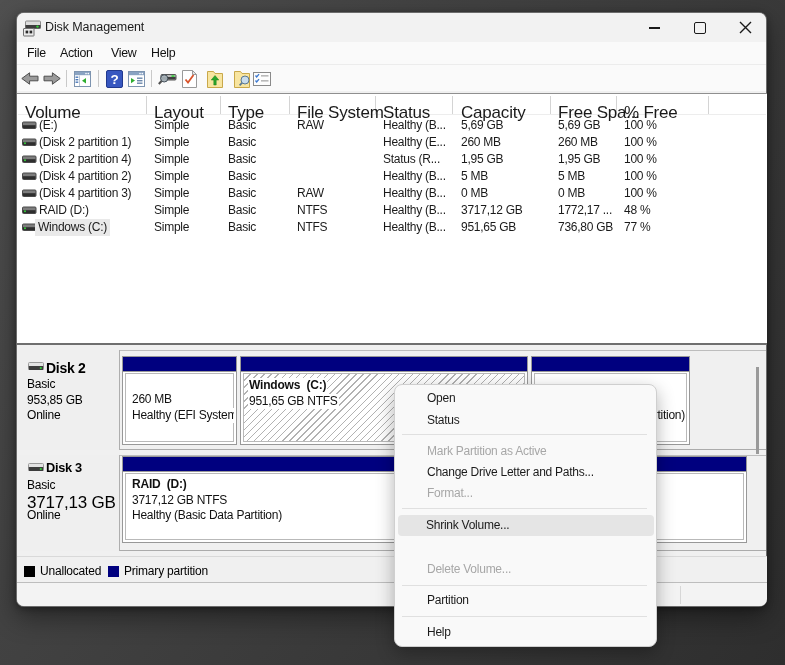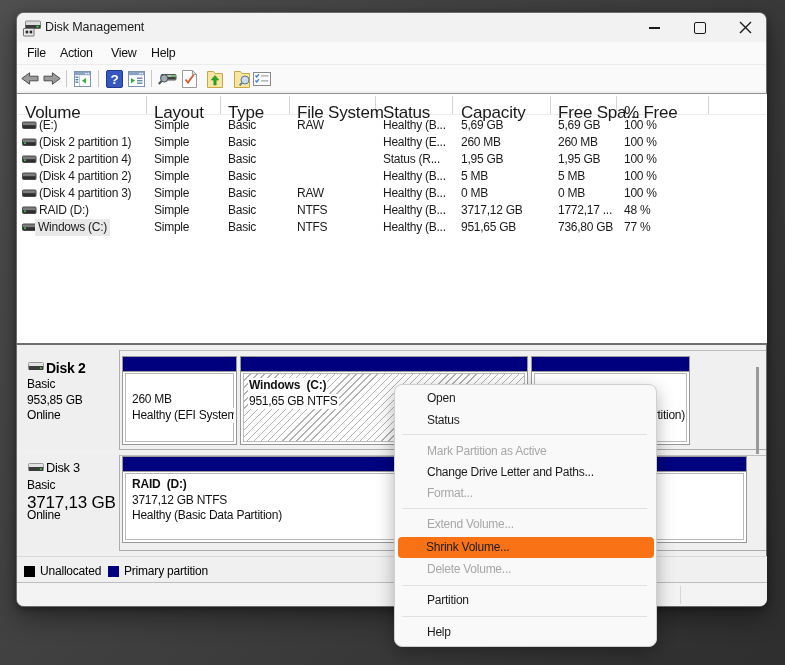--- a/index.html
+++ b/index.html
@@ -297,21 +297,21 @@
       <div style="position:absolute;right:-146px;white-space:nowrap">Healthy (Recovery Partition)</div>
     </div>
 
  <div class="drow" style="top:455px;height:96px"></div>
  <div class="dlab" style="top:455px;height:96px"></div>
  <svg class="abs" style="left:28px;top:463px" width="16" height="9">
       <rect x="0.5" y="0.5" width="15" height="5" rx="1" fill="#e3e3e3" stroke="#9a9a9a"></rect>
       <rect x="0.5" y="4" width="15" height="4" rx="0.8" fill="#3c3c3c"></rect>
       <circle cx="12.8" cy="6" r="1.1" fill="#35d13a"></circle>
     </svg>
- <div class="abs" style="left:46px;top:459.5px;font-size:12.8px;font-weight:normal;letter-spacing:-0.3px">Disk 3</div>
+ <div class="abs" style="left:46px;top:459.5px;font-size:12.8px;font-weight:bold;letter-spacing:-0.3px">Disk 3</div>
  <div class="abs" style="left:27px;top:478px;font-size:12px;letter-spacing:-0.2px">Basic</div>
  <div class="abs" style="left:27px;top:493px;font-size:17px;letter-spacing:-0.2px">3717,13 GB</div>
  <div class="abs" style="left:27px;top:508px;font-size:12px;letter-spacing:-0.2px">Online</div>
 
  <div class="part" style="left:121.5px;top:456px;width:625px;height:87px">
    <div class="pbar"></div>
       <div class="pbody"></div>
  </div>
  <div class="ptxt" style="left:131px;top:477px">
       <div>
@@ -334,18 +334,18 @@
 
 <div id="cmenu"></div>
 <div class="cmi" style="top:388px;left:399px">Open</div>
 <div class="cmi" style="top:410px;left:399px">Status</div>
 <div class="csep" style="top:434px;left:402px"></div>
 <div class="cmi dis" style="top:441px;left:399px">Mark Partition as Active</div>
 <div class="cmi" style="top:462px;left:399px">Change Drive Letter and Paths...</div>
 <div class="cmi dis" style="top:483px;left:399px">Format...</div>
 <div class="csep" style="top:508px;left:402px"></div>
 <div class="cmi dis" style="top:514px;left:399px">Extend Volume...</div>
-<div class="cmi" style="top:537px;left:398px;background:#f97316;width:256px">Shrink Volume...</div>
+<div class="cmi" style="top:515px;left:398px;background:#e5e5e5;width:256px">Shrink Volume...</div>
 <div class="cmi dis" style="top:559px;left:399px">Delete Volume...</div>
 <div class="csep" style="top:585px;left:402px"></div>
 <div class="cmi" style="top:590px;left:399px">Partition</div>
 <div class="csep" style="top:616px;left:402px"></div>
 <div class="cmi" style="top:622px;left:399px">Help</div>
 
 </body></html>

